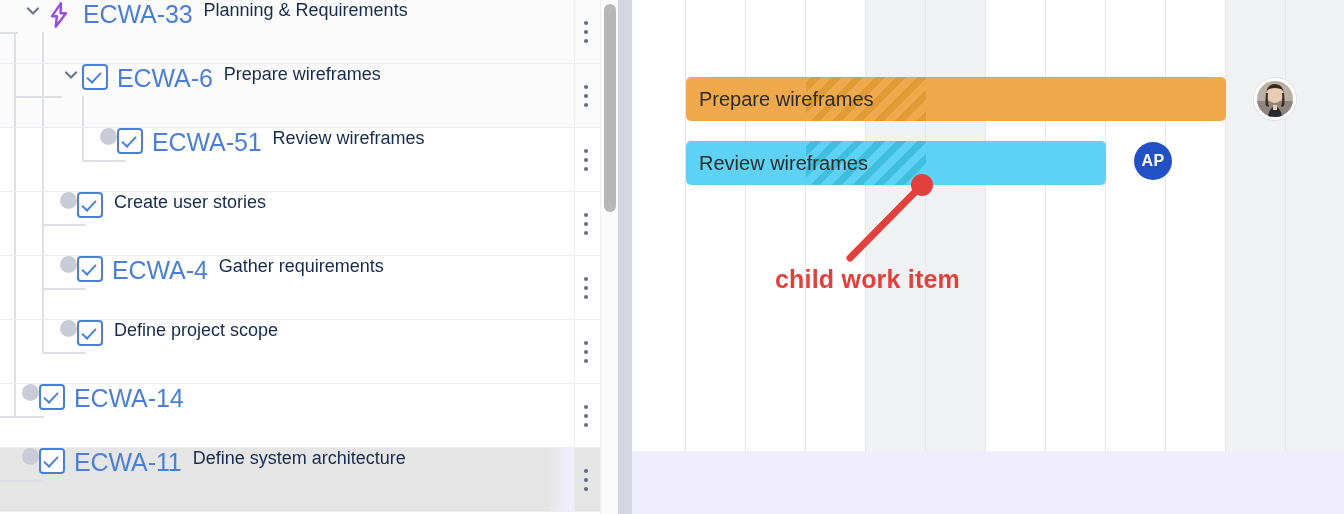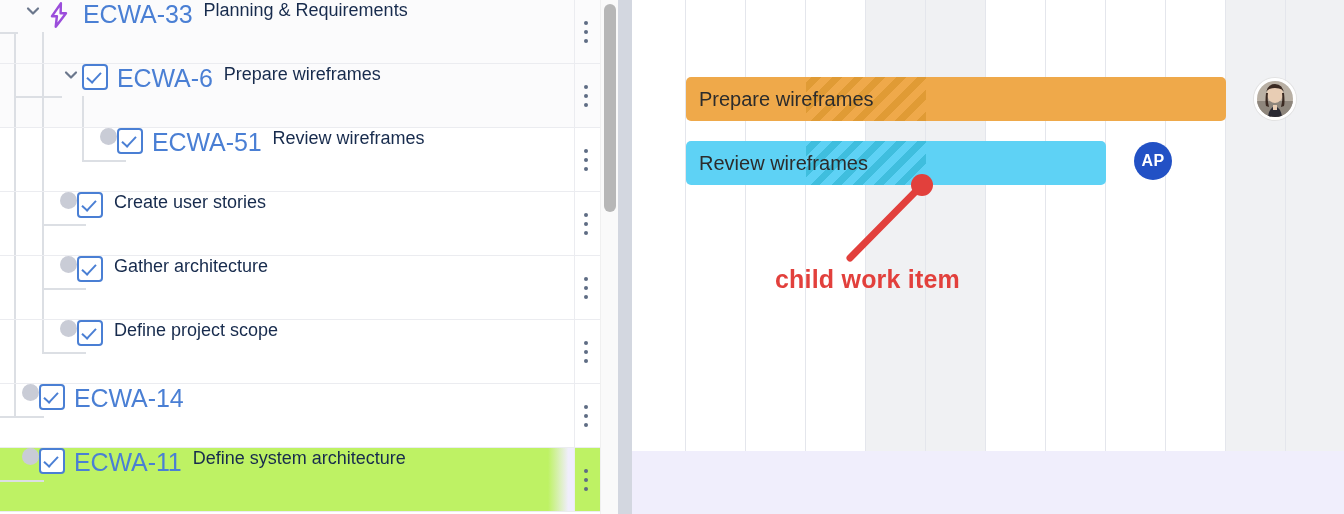--- a/index.html
+++ b/index.html
@@ -21,21 +21,21 @@
   }
   .tree-row {
     position: relative;
     height: 64px;
     display: flex;
     align-items: center;
     border-bottom: 1px solid #ebecf0;
     background: #ffffff;
     padding-left: 0;
   }
-  .tree-row.selected { background: #bef264; }
+  .tree-row.selected { background: #e5e5e5; }
   .tree-row.shaded  { background: #fbfbfc; }
 
   
   .rail {
     position: absolute;
     top: 0; bottom: 0;
     width: 2px;
     background: #dcdfe4;
   }
   .rail.r0 { left: 14px; }
@@ -363,21 +363,22 @@
           </div>
         </div>
         <div class="tree-row">
           <div class="rail r0"></div>
           <div class="rail r1"></div>
           <div class="elbow" style="left:42px;width:44px;"></div>
           <div class="row-inner">
             <div class="spacer" style="width:60px;"></div>
             <div class="dot"></div>
             <div class="task-check"></div>
-            <span class="summary">Gather architecture</span>
+            <span class="key">ECWA-4</span>
+            <span class="summary">Gather requirements</span>
           </div>
           <div class="row-fade"></div>
           <div class="kebab-gutter"></div>
           <div class="kebab">
             <i></i>
             <i></i>
             <i></i>
           </div>
         </div>
         <div class="tree-row">

